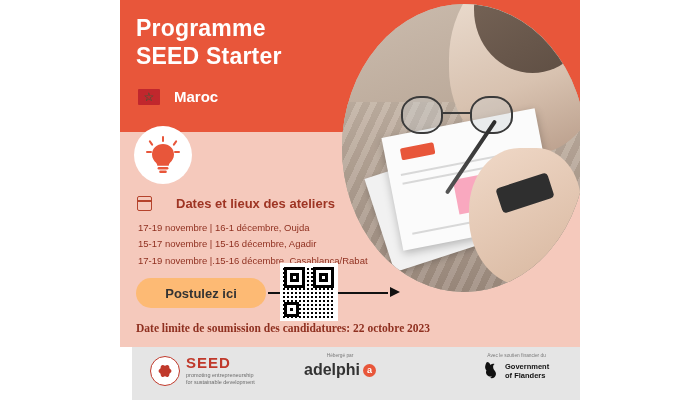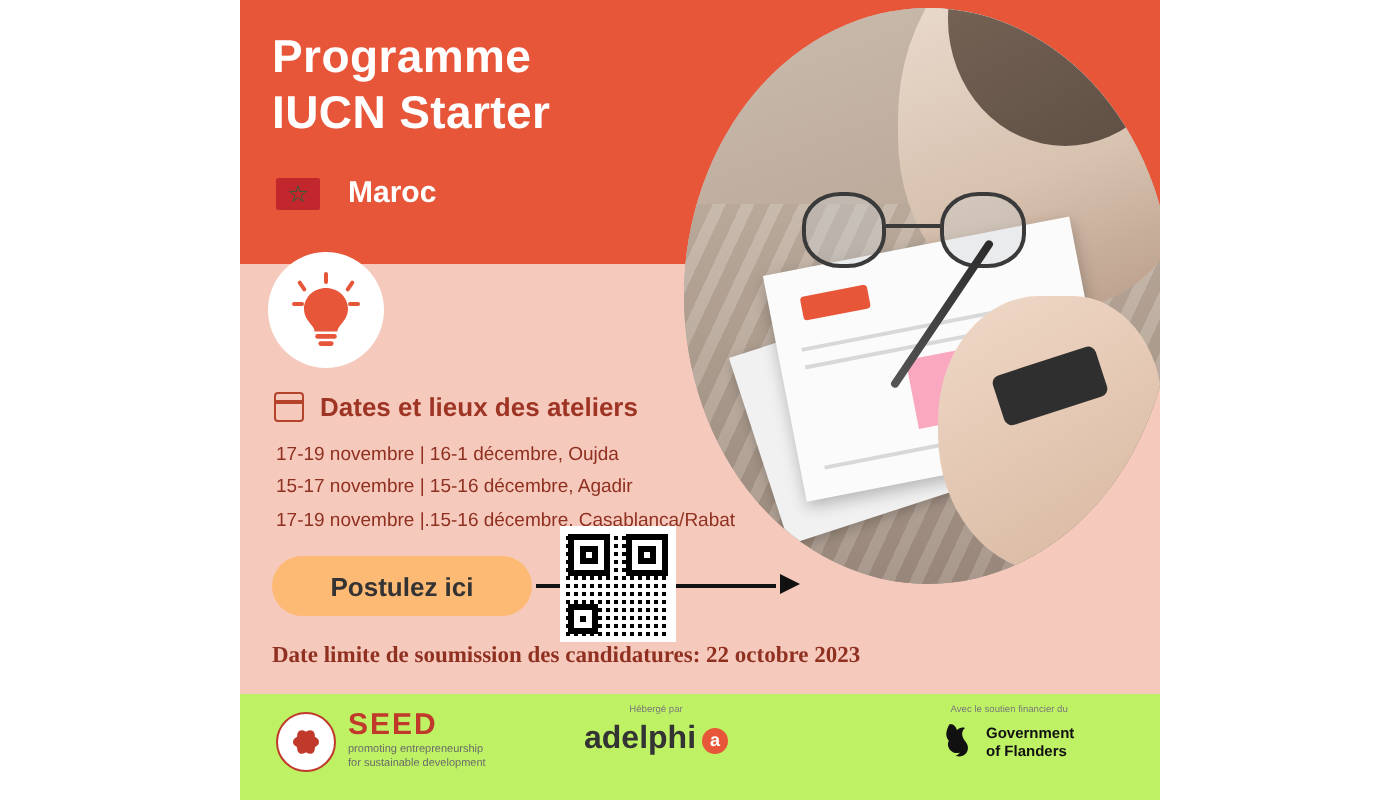--- a/index.html
+++ b/index.html
@@ -97,21 +97,21 @@
     justify-content:center;
   }
   .bulb svg { display:block; }
 
   
   .dates-head {
     position:absolute;
     left:17px; top:196px;
     display:flex;
     align-items:center;
-    gap:8px;
+    gap:24px;
   }
   .cal-icon {
     width:15px; height:15px;
     border:1.6px solid #b5432c;
     border-radius:2px;
     position:relative;
   }
   .cal-icon:before {
     content:"";
     position:absolute;
@@ -325,23 +325,23 @@
     right:14%; bottom:30%;
     width:22%; height:9%;
     background:#2f2f2f;
     border-radius:4px;
     transform:rotate(-18deg);
   }
 
   
   .footer {
     position:absolute;
-    left:0; top:347px;
+    left:12px; top:347px;
     width:460px; height:53px;
-    background:#bef264;
+    background:#e5e5e5;
     display:flex;
     align-items:center;
   }
   .seed-logo {
     position:absolute;
     left:18px; top:8px;
     display:flex;
     align-items:center;
     gap:6px;
   }
@@ -430,21 +430,21 @@
 
 <div class="poster">
   <div class="canvas">
 
     <div class="band-top"></div>
     <div class="band-body"></div>
     <div class="band-foot"></div>
 
     <div class="title">
       <span>Programme</span>
-      <span class="l2">IUCN Starter</span>
+      <span class="l2">SEED Starter</span>
     </div>
 
     <div class="country-row">
       <div class="flag">
         <span class="star">☆</span>
       </div>
       <div class="country-name">Maroc</div>
     </div>
 
     <div class="bulb">

